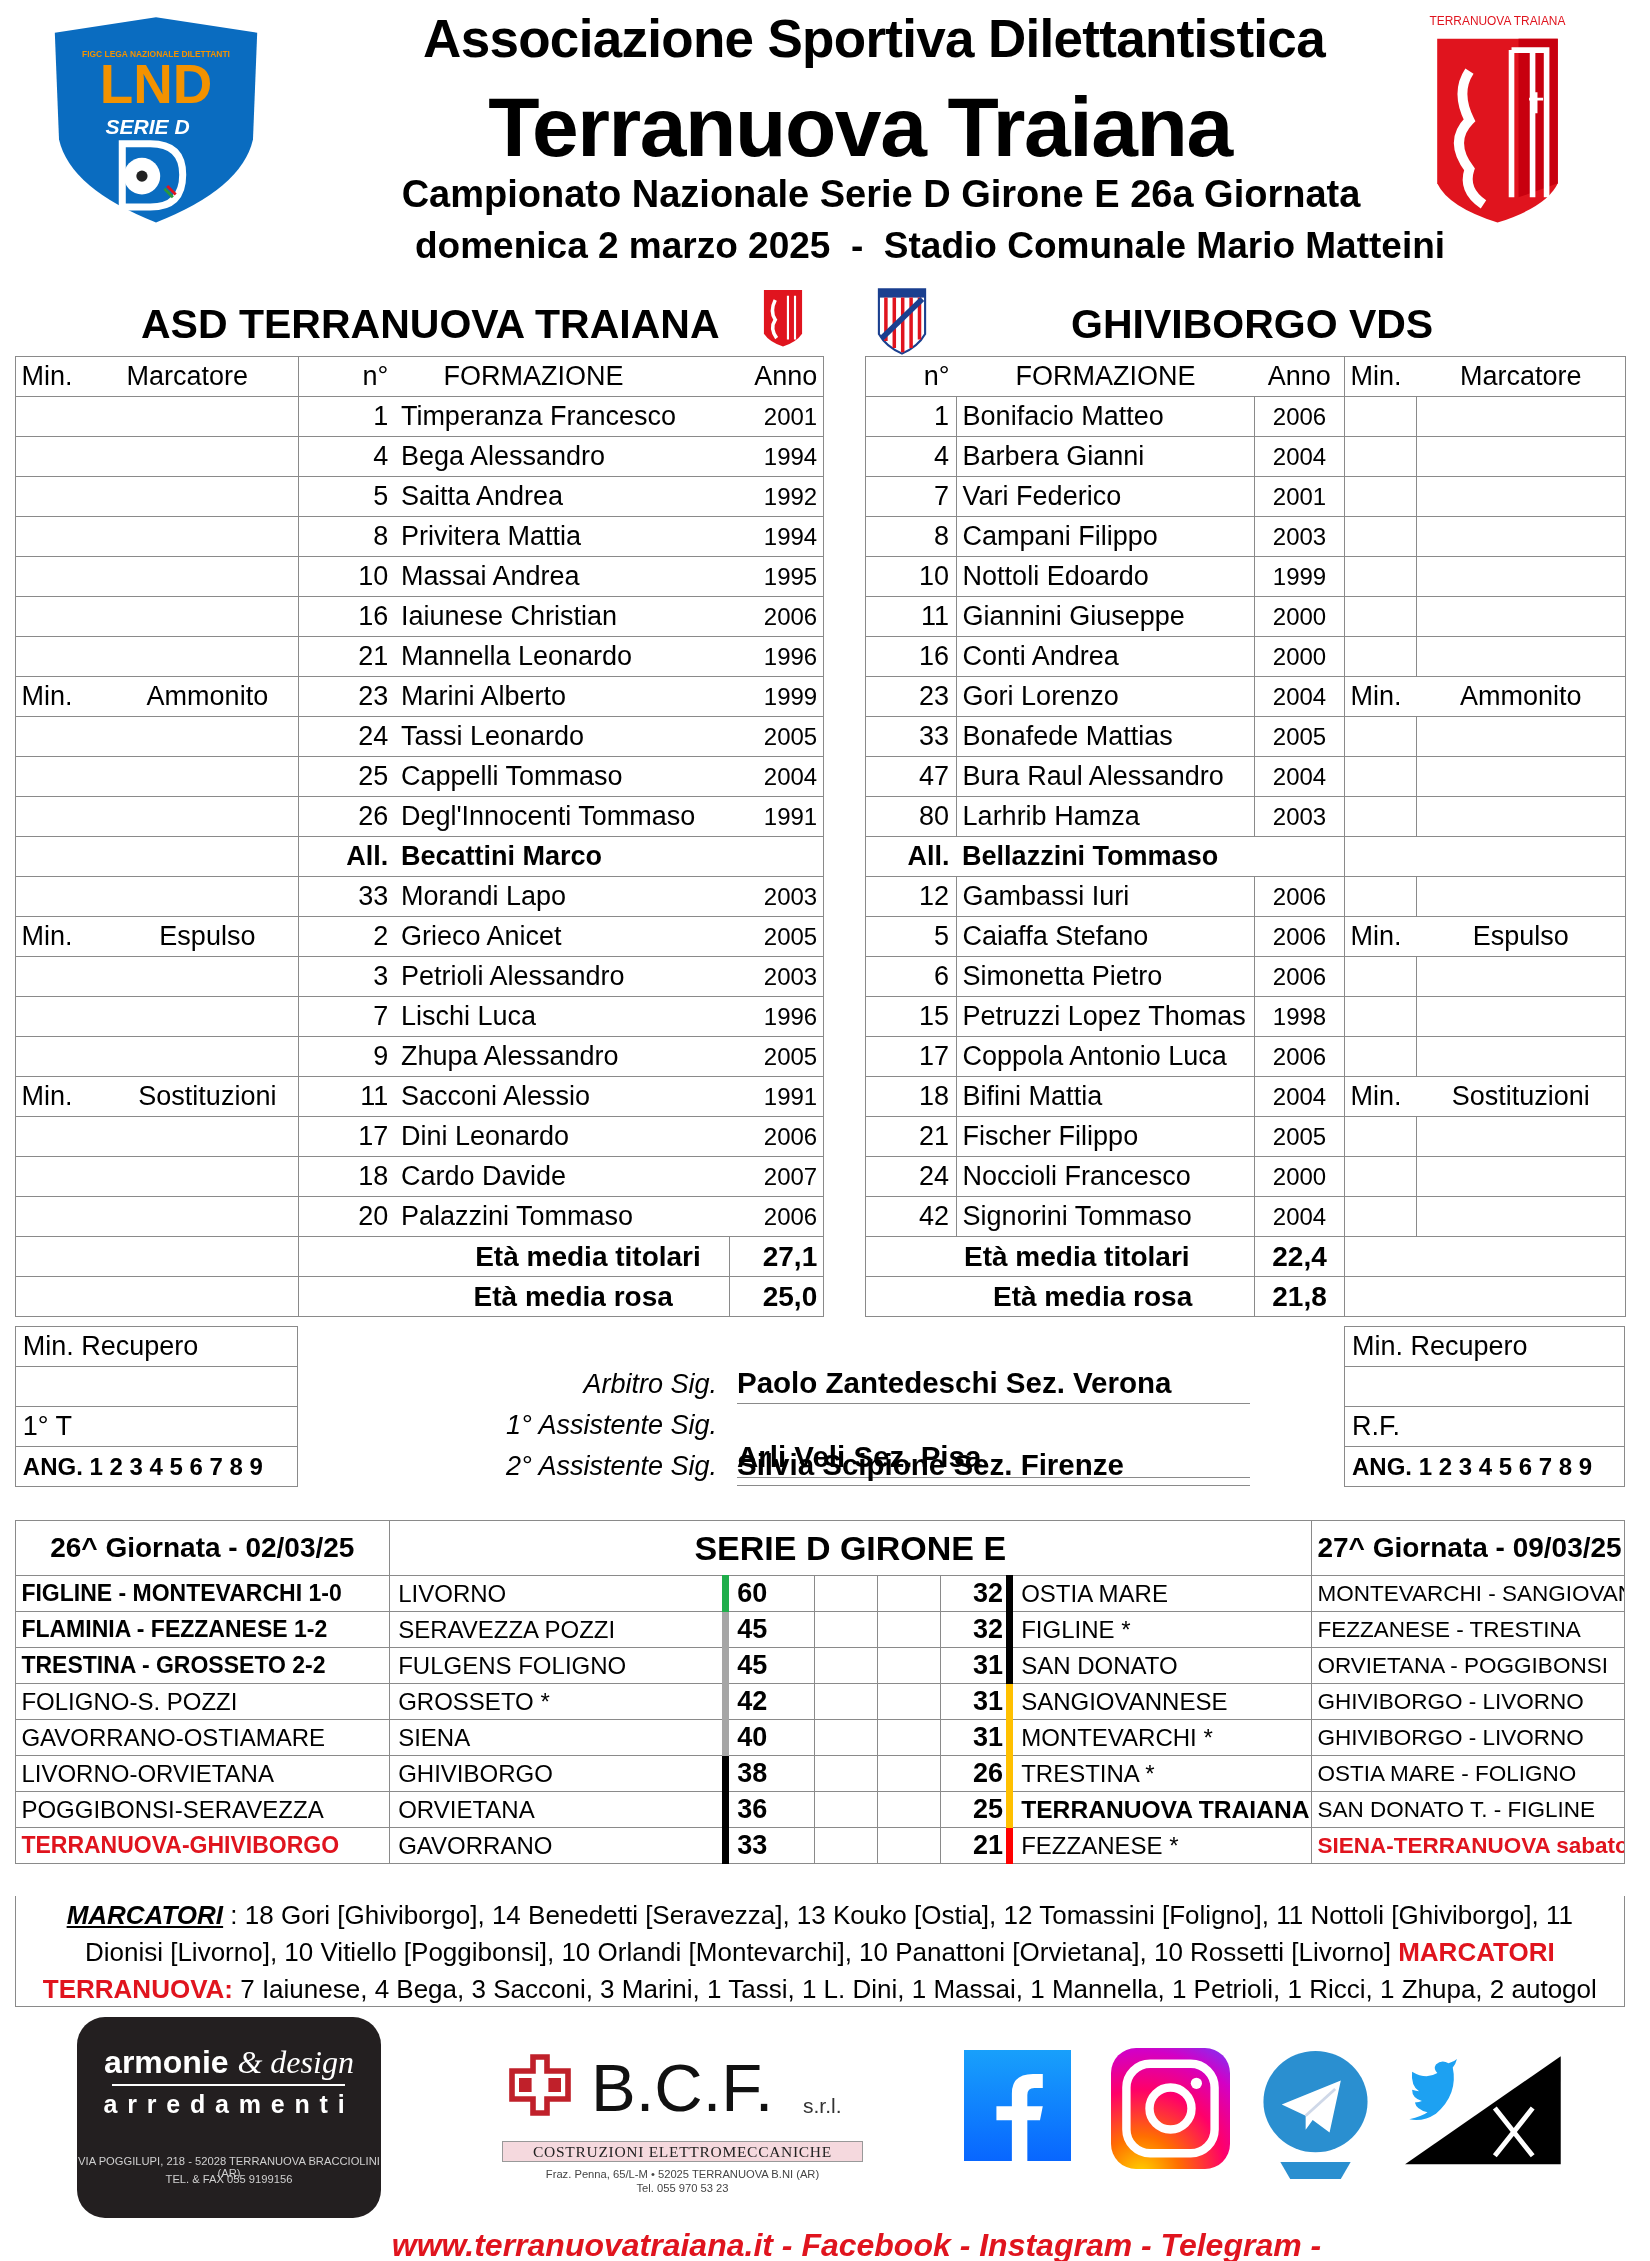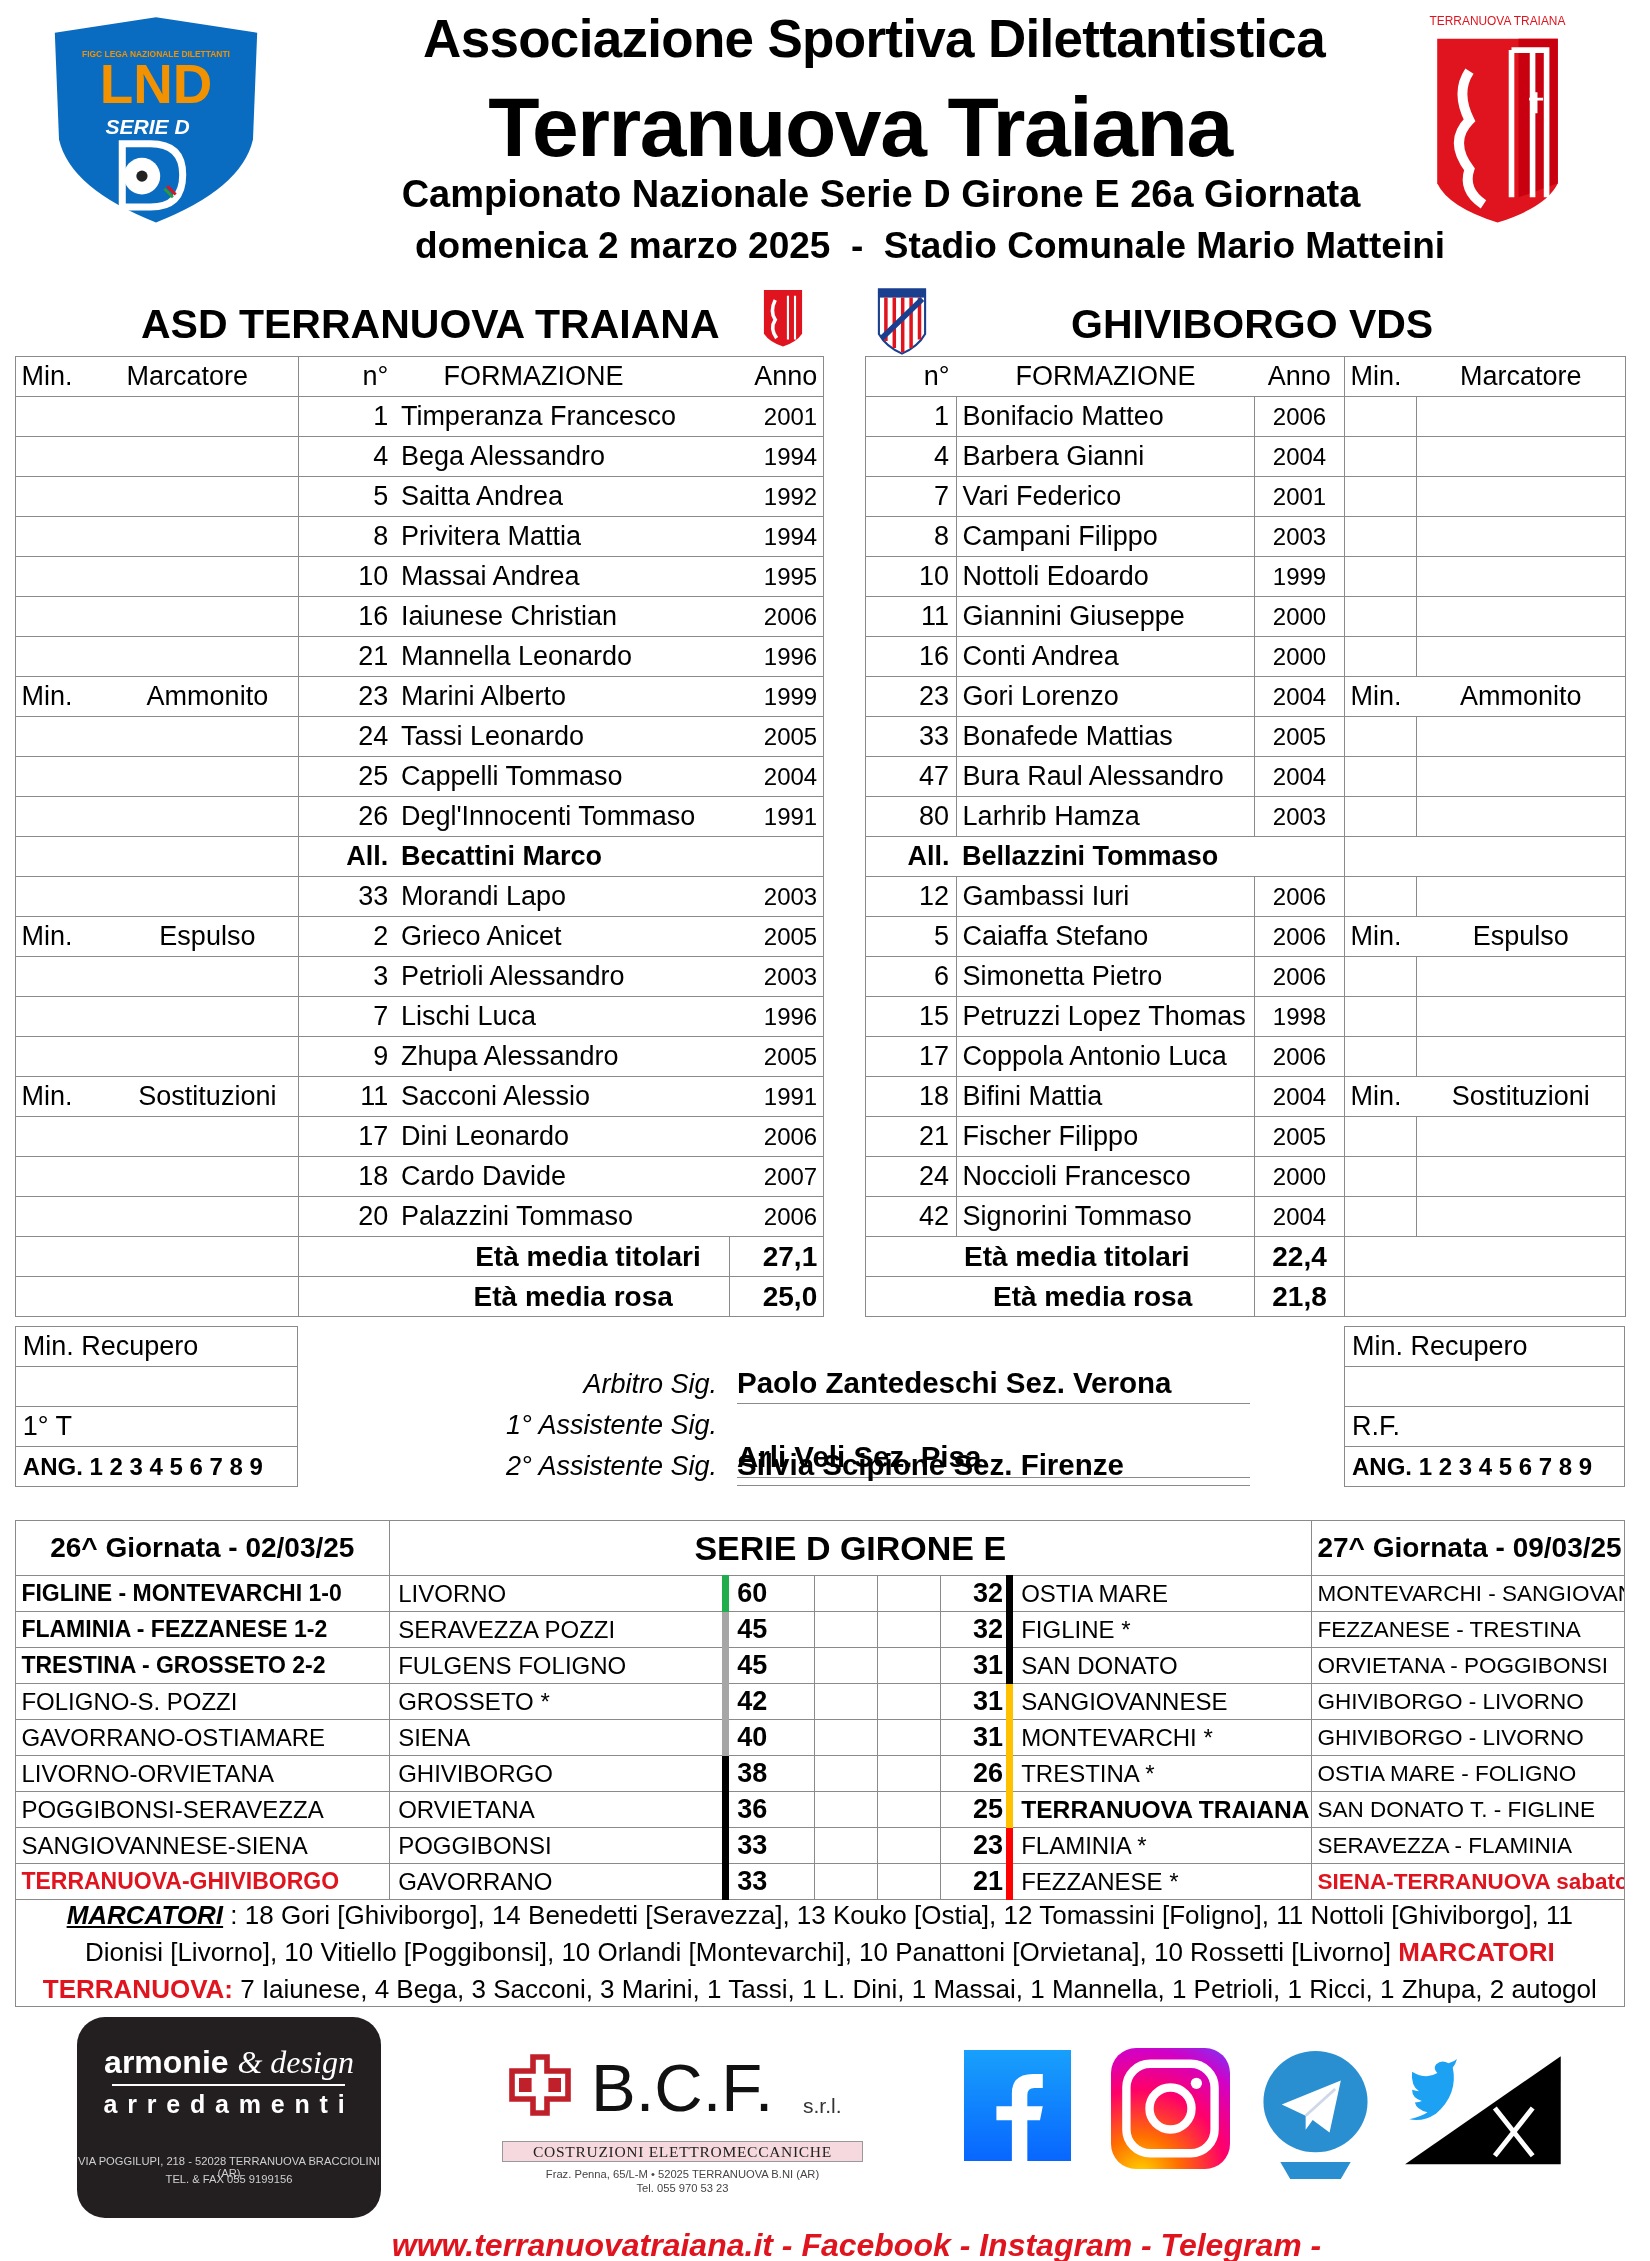--- a/index.html
+++ b/index.html
@@ -583,30 +583,20 @@
         <td style="font-size: 24px;">POGGIBONSI-SERAVEZZA</td>
         <td class="team-std">ORVIETANA</td>
         <td class="pts pts-l" style="border-left: 7px solid rgb(0, 0, 0);">36</td>
         <td></td>
         <td></td>
         <td class="pts pts-r" style="border-right: 7px solid rgb(255, 192, 0);">25</td>
         <td class="team-std res-bold" style="border-left: none; font-size: 24.6px;">TERRANUOVA TRAIANA</td>
         <td style="font-size: 22.5px;">SAN DONATO T. - FIGLINE</td>
       </tr>
       <tr>
-        <td style="font-size: 24px;">SANGIOVANNESE-SIENA</td>
-        <td class="team-std">POGGIBONSI</td>
-        <td class="pts pts-l" style="border-left: 7px solid rgb(0, 0, 0);">33</td>
-        <td></td>
-        <td></td>
-        <td class="pts pts-r" style="border-right: 7px solid rgb(255, 0, 0);">23</td>
-        <td class="team-std" style="border-left: none;">FLAMINIA *</td>
-        <td style="font-size: 22.5px;">SERAVEZZA - FLAMINIA</td>
-      </tr>
-      <tr>
         <td class="redb" style="font-size: 23px;">TERRANUOVA-GHIVIBORGO</td>
         <td class="team-std">GAVORRANO</td>
         <td class="pts pts-l" style="border-left: 7px solid rgb(0, 0, 0);">33</td>
         <td></td>
         <td></td>
         <td class="pts pts-r" style="border-right: 7px solid rgb(255, 0, 0);">21</td>
         <td class="team-std" style="border-left: none;">FEZZANESE *</td>
         <td class="redb" style="font-size: 22.5px;">SIENA-TERRANUOVA sabato 15/3</td>
       </tr>
     </tbody>

